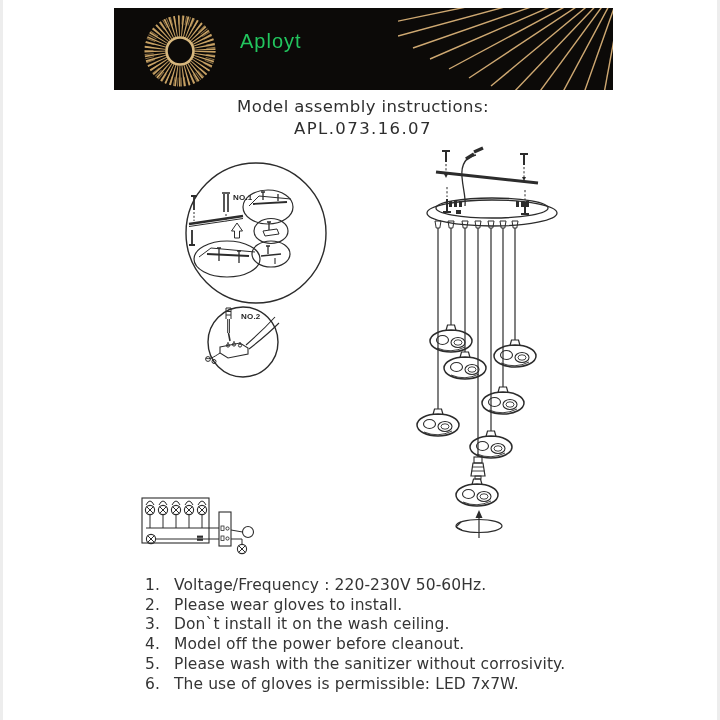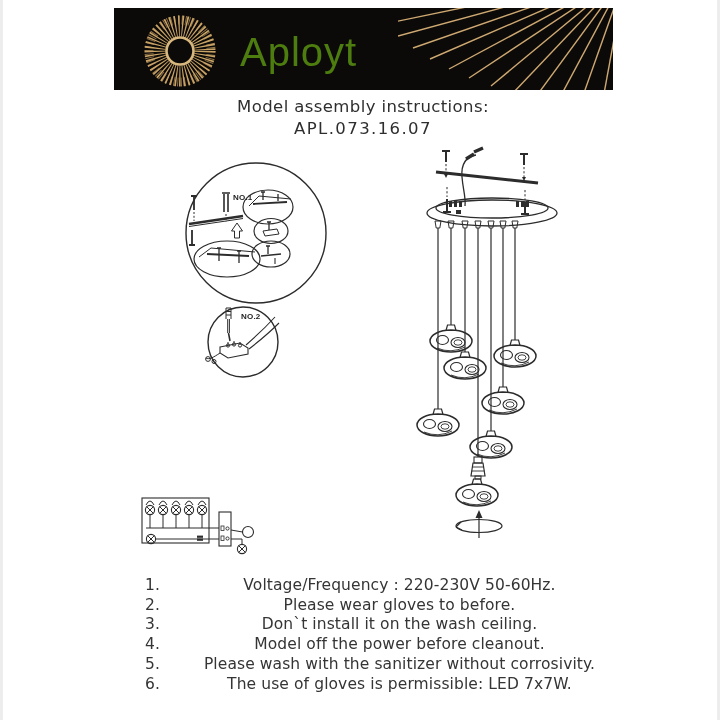--- a/index.html
+++ b/index.html
@@ -4,41 +4,41 @@
 <style>
   html,body{margin:0;padding:0;background:#fff;}
   #page{
     position:relative;width:720px;height:720px;background:#ffffff;
     font-family:"DejaVu Sans","Liberation Sans",sans-serif;
     overflow:hidden;border-left:3px solid #ededed;border-right:3px solid #ededed;box-sizing:border-box;
   }
   
   .banner{position:absolute;left:111px;top:8px;width:499px;height:82px;background:#0c0a08;overflow:hidden;}
   .brand{
-    position:absolute;left:126px;top:22px;color:#4d7c0f;font-size:40px;letter-spacing:1px;
+    position:absolute;left:126px;top:22px;color:#22c55e;font-size:20px;letter-spacing:1px;
     font-family:"Liberation Sans",sans-serif;font-weight:400;
   }
   .starburst{position:absolute;left:20px;top:-4px;}
   .rays{position:absolute;right:0;top:0;}
   
   .doc-title{position:absolute;left:0;top:97px;width:720px;text-align:center;
     font-size:16.5px;letter-spacing:.4px;color:#2e2e2e;}
   .doc-model{position:absolute;left:0;top:119px;width:720px;text-align:center;
     font-size:16.5px;letter-spacing:1.4px;color:#2e2e2e;}
   
   .diag{position:absolute;}
   .diag svg{display:block;}
   .ln{stroke:#2c2c2c;fill:none;}
   .fl{fill:#2c2c2c;stroke:none;}
   .no-label{font-family:"Liberation Sans",sans-serif;font-weight:bold;font-size:8px;fill:#1e1e1e;letter-spacing:.2px;}
   
   .inst{position:absolute;left:142px;top:576px;width:480px;color:#353535;}
   .inst-row{display:flex;line-height:19.7px;font-size:15.5px;letter-spacing:.1px;}
   .inst-num{width:29px;flex:0 0 29px;}
-  .inst-text{flex:1;white-space:nowrap;text-align:center;}
+  .inst-text{flex:1;white-space:nowrap;}
 </style>
 </head>
 <body>
 
 <div id="page">
 
   <div class="banner">
     <svg class="starburst" width="92" height="92" viewBox="0 0 92 92">
       <circle cx="46" cy="47" r="25" fill="none" stroke="#c9a365" stroke-width="21" stroke-dasharray="1.3 2.2"></circle>
       <circle cx="46" cy="47" r="31" fill="none" stroke="#c9a365" stroke-width="9" stroke-dasharray="0.9 2.7" opacity=".7"></circle>
@@ -258,21 +258,21 @@
     </svg>
   </div>
 
   <div class="inst">
     <div class="inst-row">
       <span class="inst-num">1.</span>
       <span class="inst-text">Voltage/Frequency : 220-230V 50-60Hz.</span>
     </div>
     <div class="inst-row">
       <span class="inst-num">2.</span>
-      <span class="inst-text">Please wear gloves to before.</span>
+      <span class="inst-text">Please wear gloves to install.</span>
     </div>
     <div class="inst-row">
       <span class="inst-num">3.</span>
       <span class="inst-text">Don`t install it on the wash ceiling.</span>
     </div>
     <div class="inst-row">
       <span class="inst-num">4.</span>
       <span class="inst-text">Model off the power before cleanout.</span>
     </div>
     <div class="inst-row">

